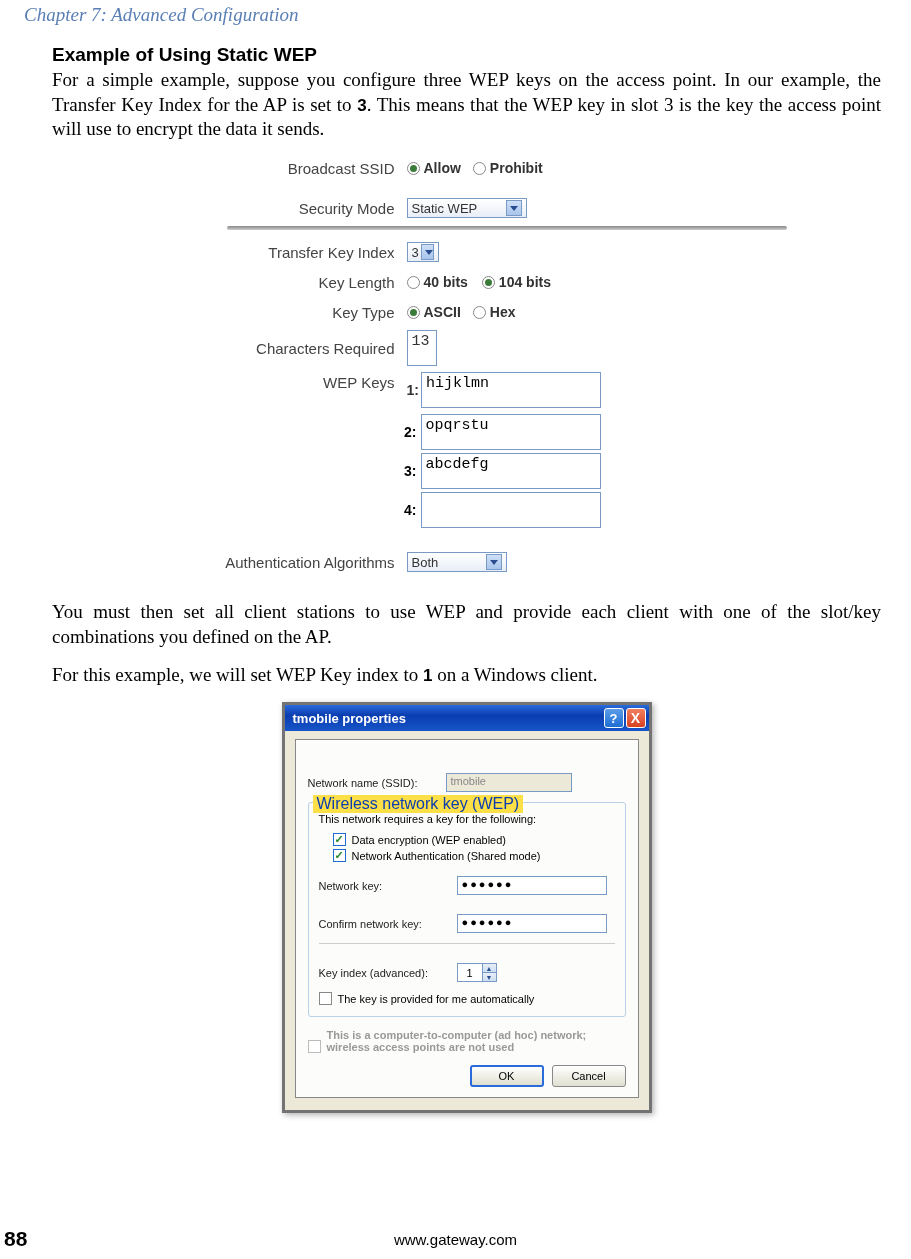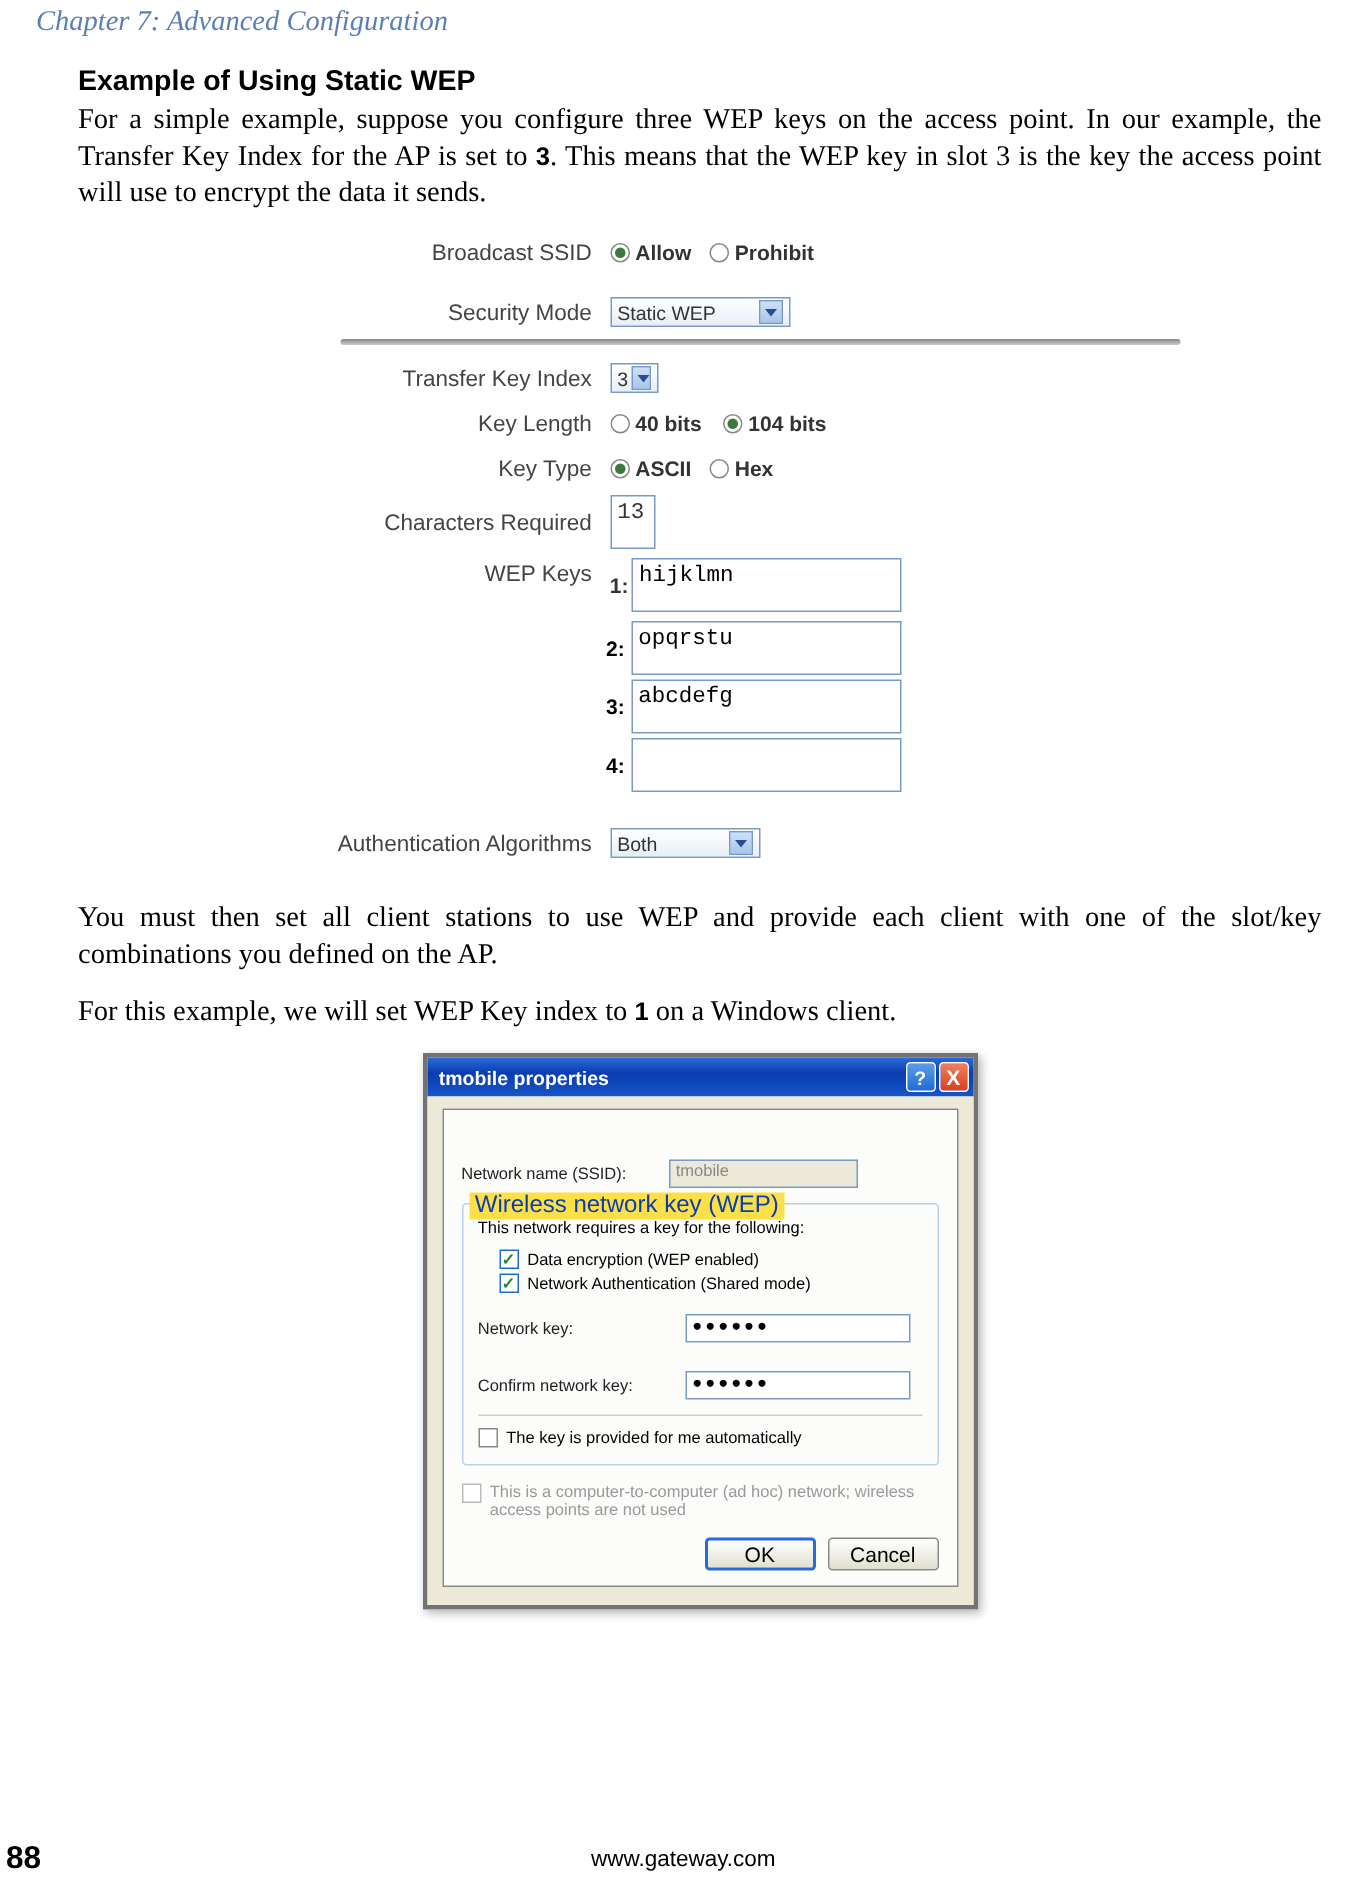--- a/index.html
+++ b/index.html
@@ -291,21 +291,21 @@
       justify-content: flex-end;
       gap: 8px;
       margin-top: 12px;
     }
     .win-button {
       border: 1px solid #888;
       background: linear-gradient(#fff, #e0e0d0);
       border-radius: 3px;
       width: 74px;
       height: 22px;
-      font-size: 14px;
+      font-size: 11px;
       display: flex;
       align-items: center;
       justify-content: center;
     }
     .win-button.default { border: 2px solid #2a6bdc; }
     .hr-row { border-top: 1px solid #ccc; margin: 8px 0; }
 
     .page-footer {
       position: absolute;
       bottom: 8px;
@@ -459,26 +459,36 @@
           </div>
           <div class="form-row" style="margin-top:14px;">
             <label>Network key:</label>
             <span class="win-input" style="width:150px; letter-spacing:2px; color:#000;">●●●●●●</span>
           </div>
           <div class="form-row">
             <label>Confirm network key:</label>
             <span class="win-input" style="width:150px; letter-spacing:2px; color:#000;">●●●●●●</span>
           </div>
           <div class="hr-row"></div>
+          <div class="form-row">
+            <label>Key index (advanced):</label>
+            <span class="spinner">
+              <span class="spinner-val">1</span>
+              <span class="spinner-btns">
+                <span class="spin-btn">▲</span>
+                <span class="spin-btn">▼</span>
+              </span>
+            </span>
+          </div>
           <div class="check-row" style="margin-left:0;">
             <span class="checkbox-big"></span>
             <span>The key is provided for me automatically</span>
           </div>
         </div>
-        <div class="check-row disabled-text" style="margin-left:0; align-items:flex-start;">
+        <div class="check-row disabled-text" style="margin-left:0; align-items:flex-end;font-weight:bold;">
           <span class="checkbox-big" style="border-color:#bbb;"></span>
           <span style="max-width:290px;">This is a computer-to-computer (ad hoc) network; wireless access points are not used</span>
         </div>
         <div class="dialog-footer">
           <div class="win-button default">OK</div>
           <div class="win-button">Cancel</div>
         </div>
       </div>
     </div>
   </div>

